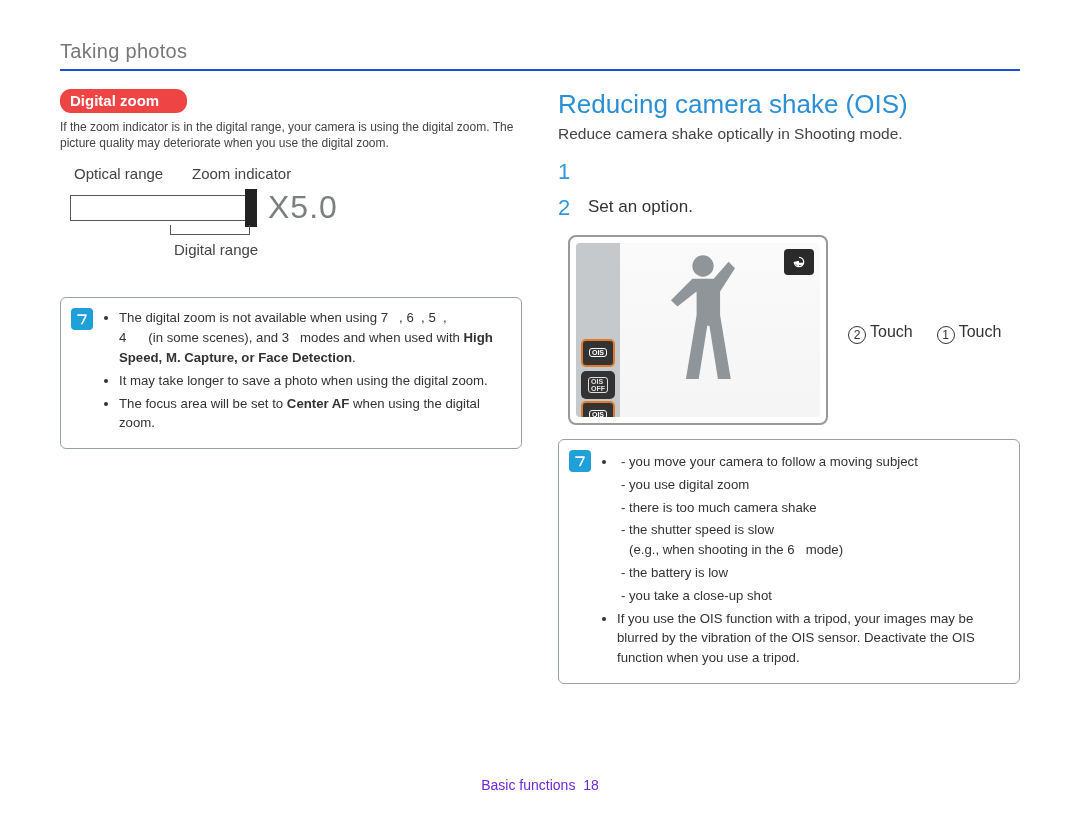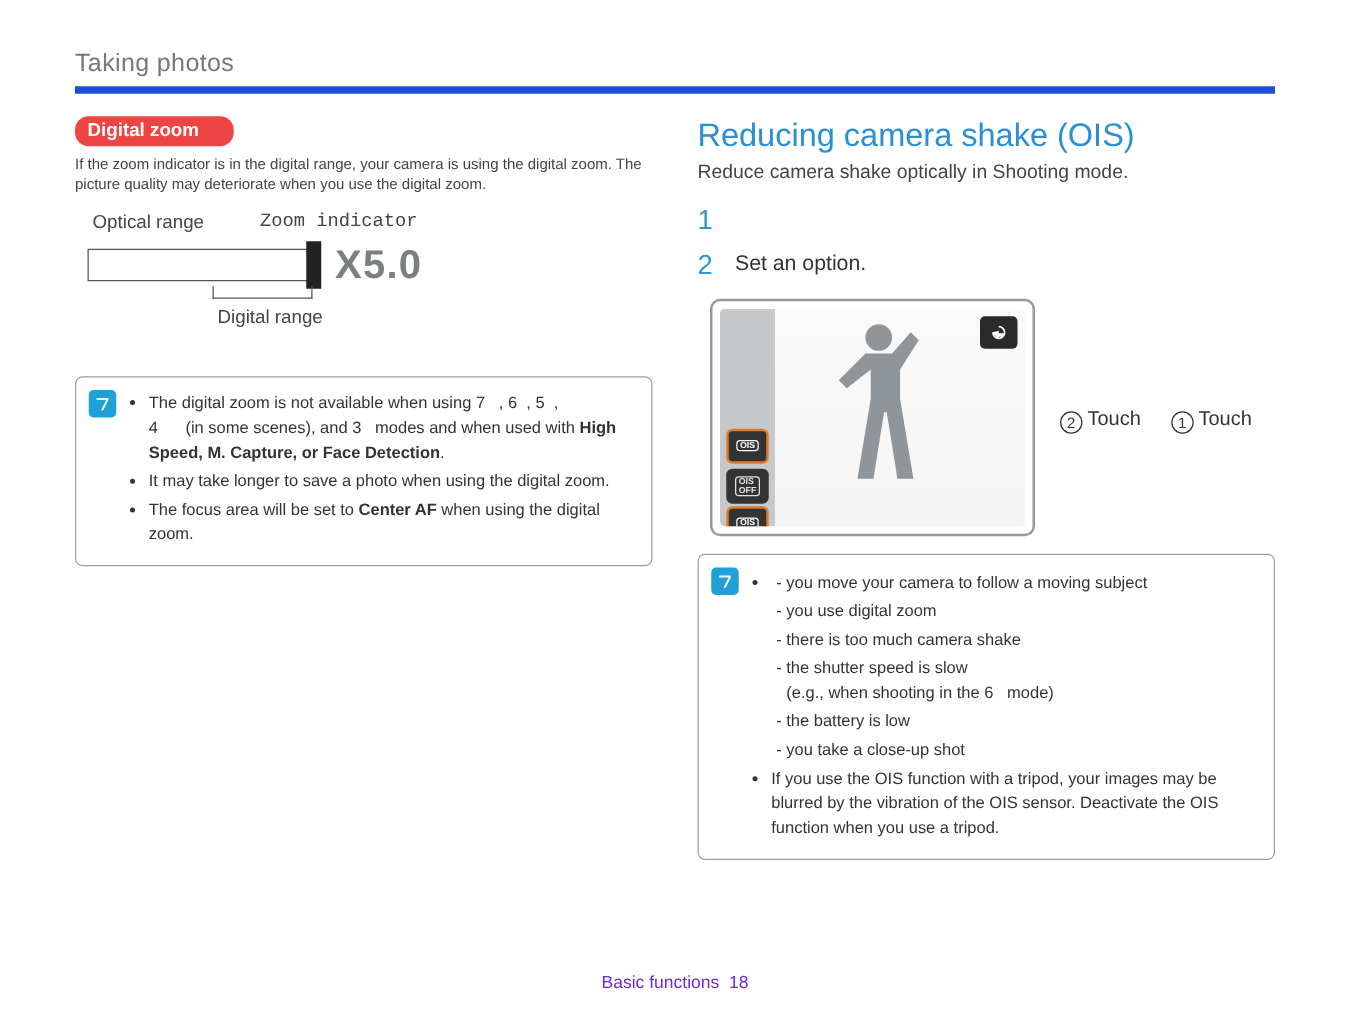--- a/index.html
+++ b/index.html
@@ -11,21 +11,21 @@
     color: #444;
     background: #fff;
     position: relative;
     padding: 40px 60px 0 60px;
   }
   .header {
     font-size: 20px;
     color: #777;
     font-weight: 300;
     padding-bottom: 6px;
-    border-bottom: 6px solid #1d4ed8;
+    border-bottom: 2px solid #1d4ed8;
     margin-bottom: 18px;
     letter-spacing: 0.3px;
   }
   .columns { display: flex; gap: 36px; }
   .col { flex: 1; min-width: 0; }
   .pill {
     display: inline-block;
     background: #ef4444;
     color: #fff;
     font-weight: 600;
@@ -60,21 +60,21 @@
   .dg-ind {
     position: absolute;
     top: 24px; left: 175px;
     width: 12px; height: 38px;
     background: #222;
   }
   .dg-x5 {
     position: absolute;
     top: 24px; left: 198px;
     font-size: 32px;
-    font-weight: 700;
+    font-weight: 400;
     color: #7a7f80;
     letter-spacing: 1px;
   }
   .note-box {
     border: 1px solid #9aa0a8;
     border-radius: 6px;
     padding: 10px 12px 12px 44px;
     position: relative;
     font-size: 13.2px;
     line-height: 1.5;
@@ -168,21 +168,21 @@
 <div class="header">Taking photos</div>
 
 <div class="columns">
 
   <div class="col">
     <div class="pill">Digital zoom</div>
     <div class="body-text">If the zoom indicator is in the digital range, your camera is using the digital zoom. The picture quality may deteriorate when you use the digital zoom.</div>
 
     <div class="diagram">
       <div class="dg-label" style="top:0; left:4px;">Optical range</div>
-      <div class="dg-label" style="top:0; left:138px;font-family:Liberation Mono, monospace;">Zoom indicator</div>
+      <div class="dg-label" style="top:0; left:122px;">Zoom indicator</div>
       <div class="dg-bar"></div>
       <div class="dg-ind"></div>
       <div class="dg-digital"></div>
       <div class="dg-label" style="top:76px; left:104px;">Digital range</div>
       <div class="dg-x5">X5.0</div>
     </div>
 
     <div class="note-box">
       <div class="note-icon">
         <svg viewBox="0 0 24 24">

